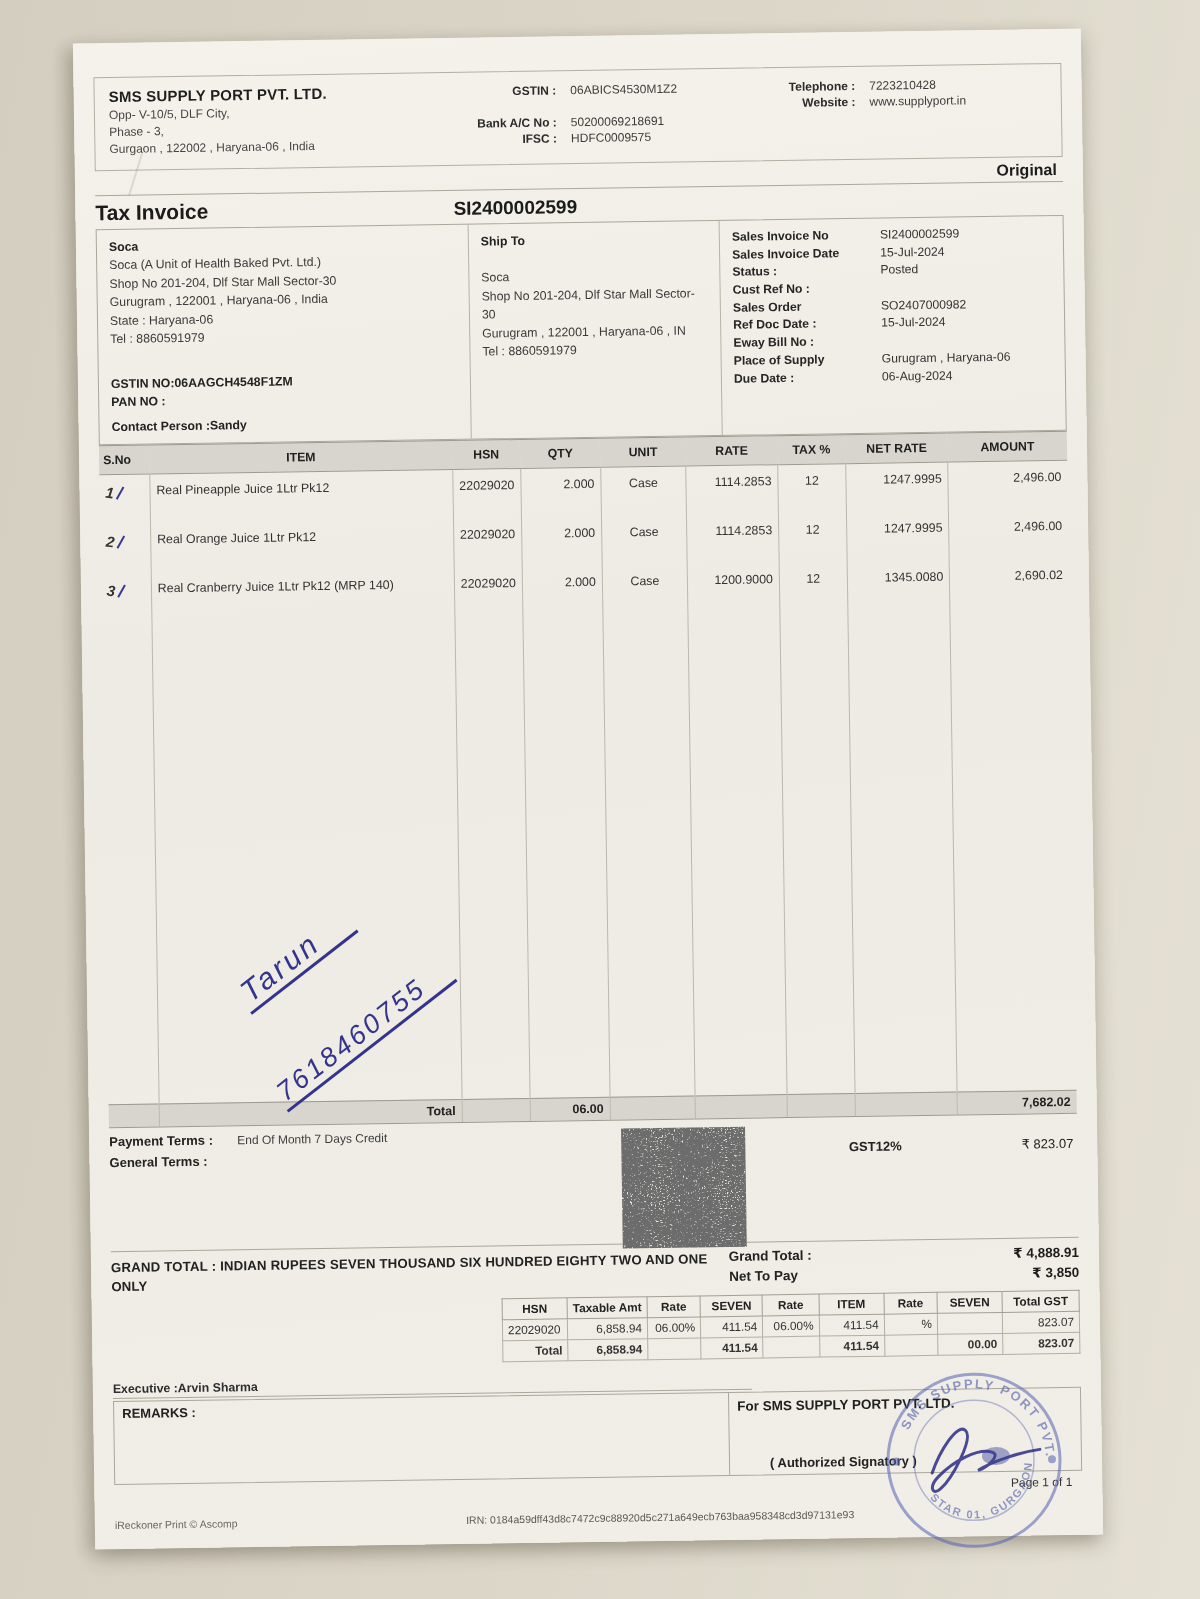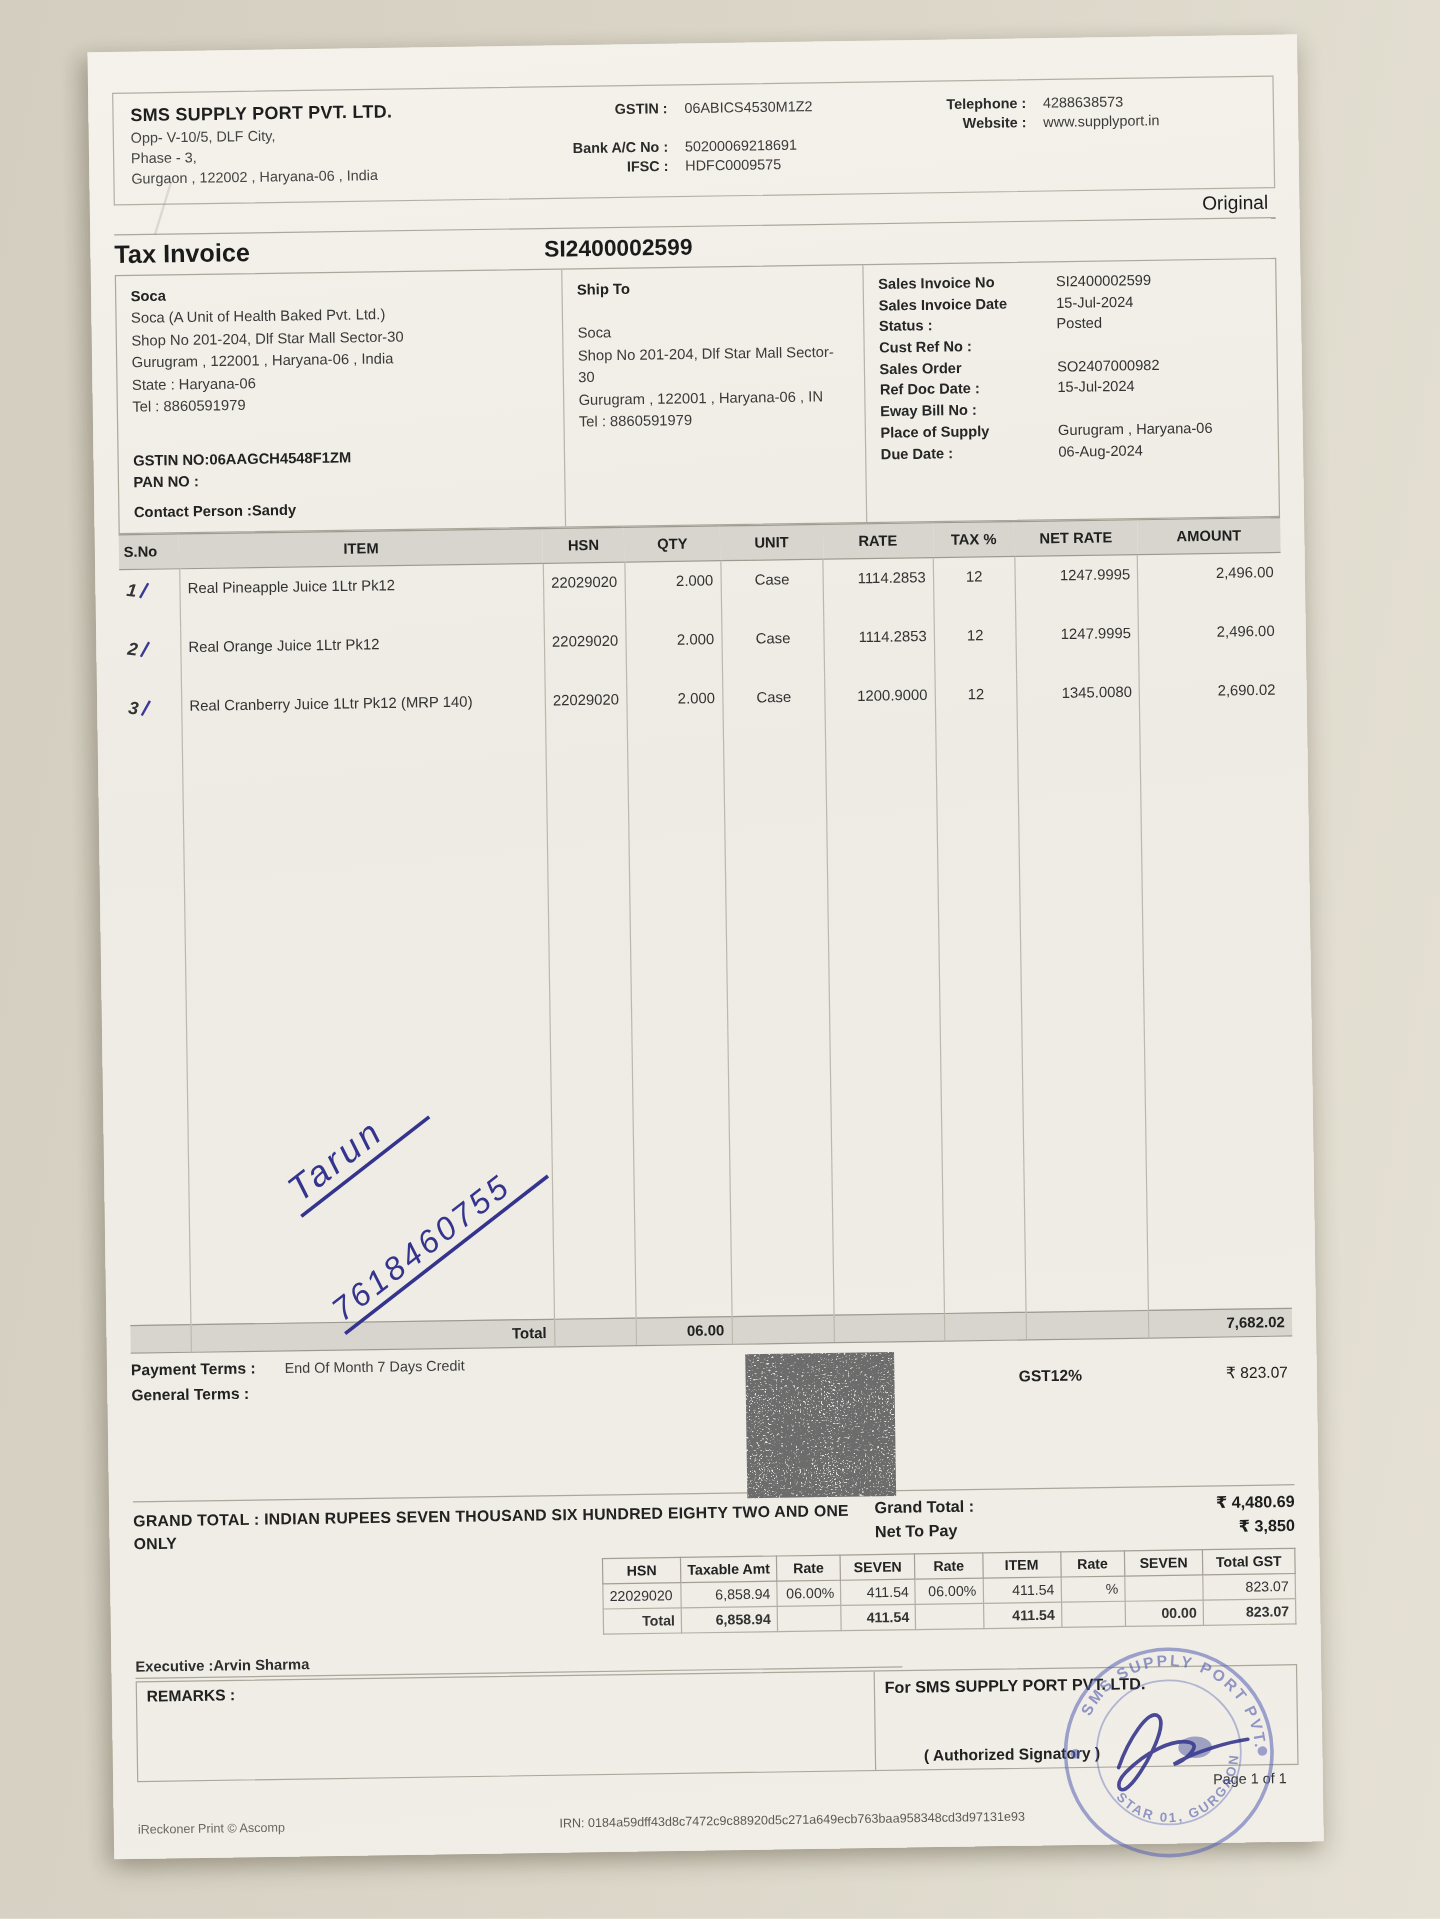--- a/index.html
+++ b/index.html
@@ -23,21 +23,21 @@
   .addr{font-size:12px;margin-top:3px;color:#454545;}
   .hdr-mid{width:34%;}
   .kv{display:flex;margin-top:2px;}
   .kv .k{font-weight:bold;color:#2b2b2b;width:110px;text-align:right;padding-right:14px;font-size:12px;}
   .kv .v{font-size:12px;color:#3c3c3c;}
   .hdr-right .kv .k{width:90px;}
   .hdr-mid .gap{height:16px;}
   .hdr-right{flex:1;}
   
   .orig-row{text-align:right;padding:4px 6px 2px 0;border-bottom:1px solid #aaa79b;}
-  .orig-row span{font-weight:normal;font-size:16px;color:#1c1c1c;}
+  .orig-row span{font-weight:bold;font-size:16px;color:#1c1c1c;}
   .title-row{display:flex;align-items:baseline;padding:5px 0 4px;}
   .doc-title{font-weight:bold;font-size:21px;color:#1b1b1b;width:37%;}
   .doc-no{font-weight:bold;font-size:19px;color:#1b1b1b;}
   
   .party{border:1px solid #aaa79b;display:flex;min-height:200px;box-sizing:border-box;}
   .party .col{padding:8px 12px;box-sizing:border-box;font-size:12.3px;line-height:1.5;}
   .party .c1{width:38.5%;border-right:1px solid #b7b3a8;}
   .party .c2{width:26%;border-right:1px solid #b7b3a8;}
   .party .c3{flex:1;}
   .bold-line{font-weight:bold;color:#222;}
@@ -125,21 +125,21 @@
           <span class="v">50200069218691</span>
         </div>
       <div class="kv">
           <span class="k">IFSC :</span>
           <span class="v">HDFC0009575</span>
         </div>
     </div>
     <div class="hdr-right">
       <div class="kv">
           <span class="k">Telephone :</span>
-          <span class="v">4288638573</span>
+          <span class="v">7223210428</span>
         </div>
       <div class="gap"></div>
       <div class="kv">
           <span class="k">Website :</span>
           <span class="v">www.supplyport.in</span>
         </div>
     </div>
   </div>
 
   <div class="orig-row">
@@ -309,21 +309,21 @@
   </div>
 
   <div class="grand">
     <div class="gwords">
       <span>GRAND TOTAL :</span>
       <span>INDIAN RUPEES  SEVEN THOUSAND SIX HUNDRED EIGHTY TWO  AND ONE  ONLY</span>
     </div>
     <div class="gright">
       <div class="grow">
         <span class="k">Grand Total :</span>
-        <span class="v">₹ 4,480.69</span>
+        <span class="v">₹ 4,888.91</span>
       </div>
       <div class="grow">
         <span class="k">Net To Pay</span>
         <span class="v">₹ 3,850</span>
       </div>
     </div>
   </div>
 
   <div class="taxwrap">
     <table class="tax">

